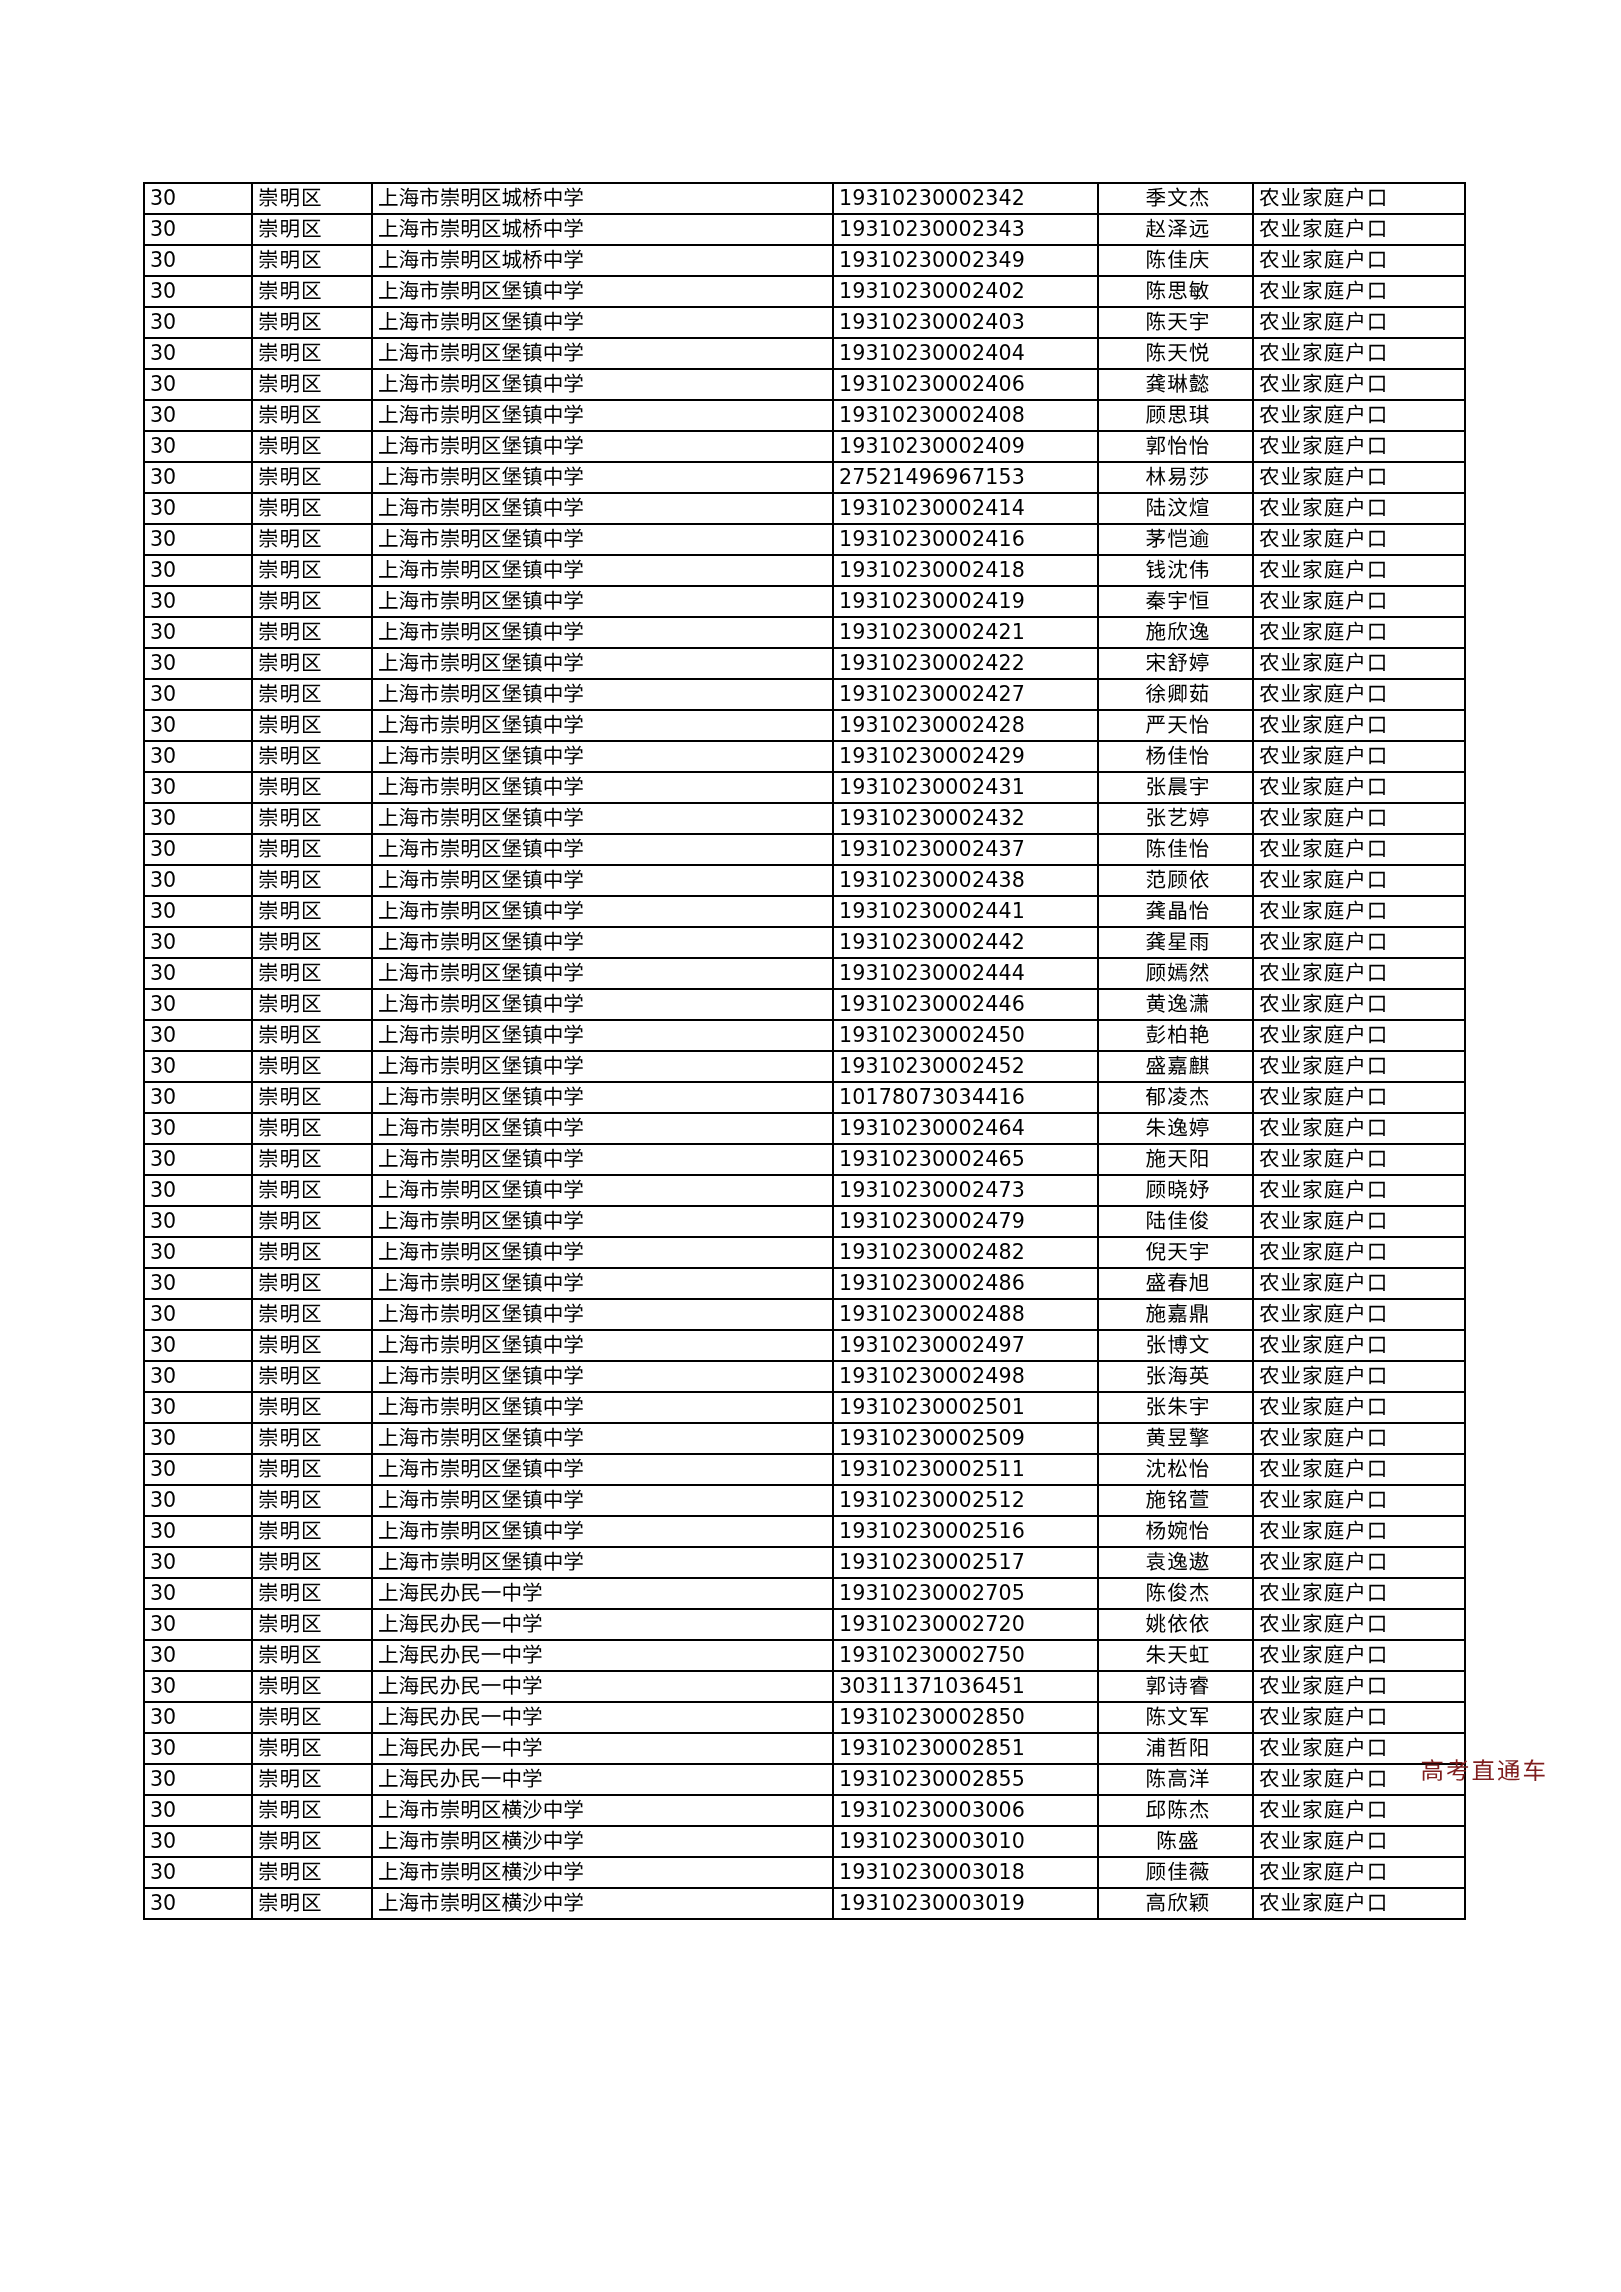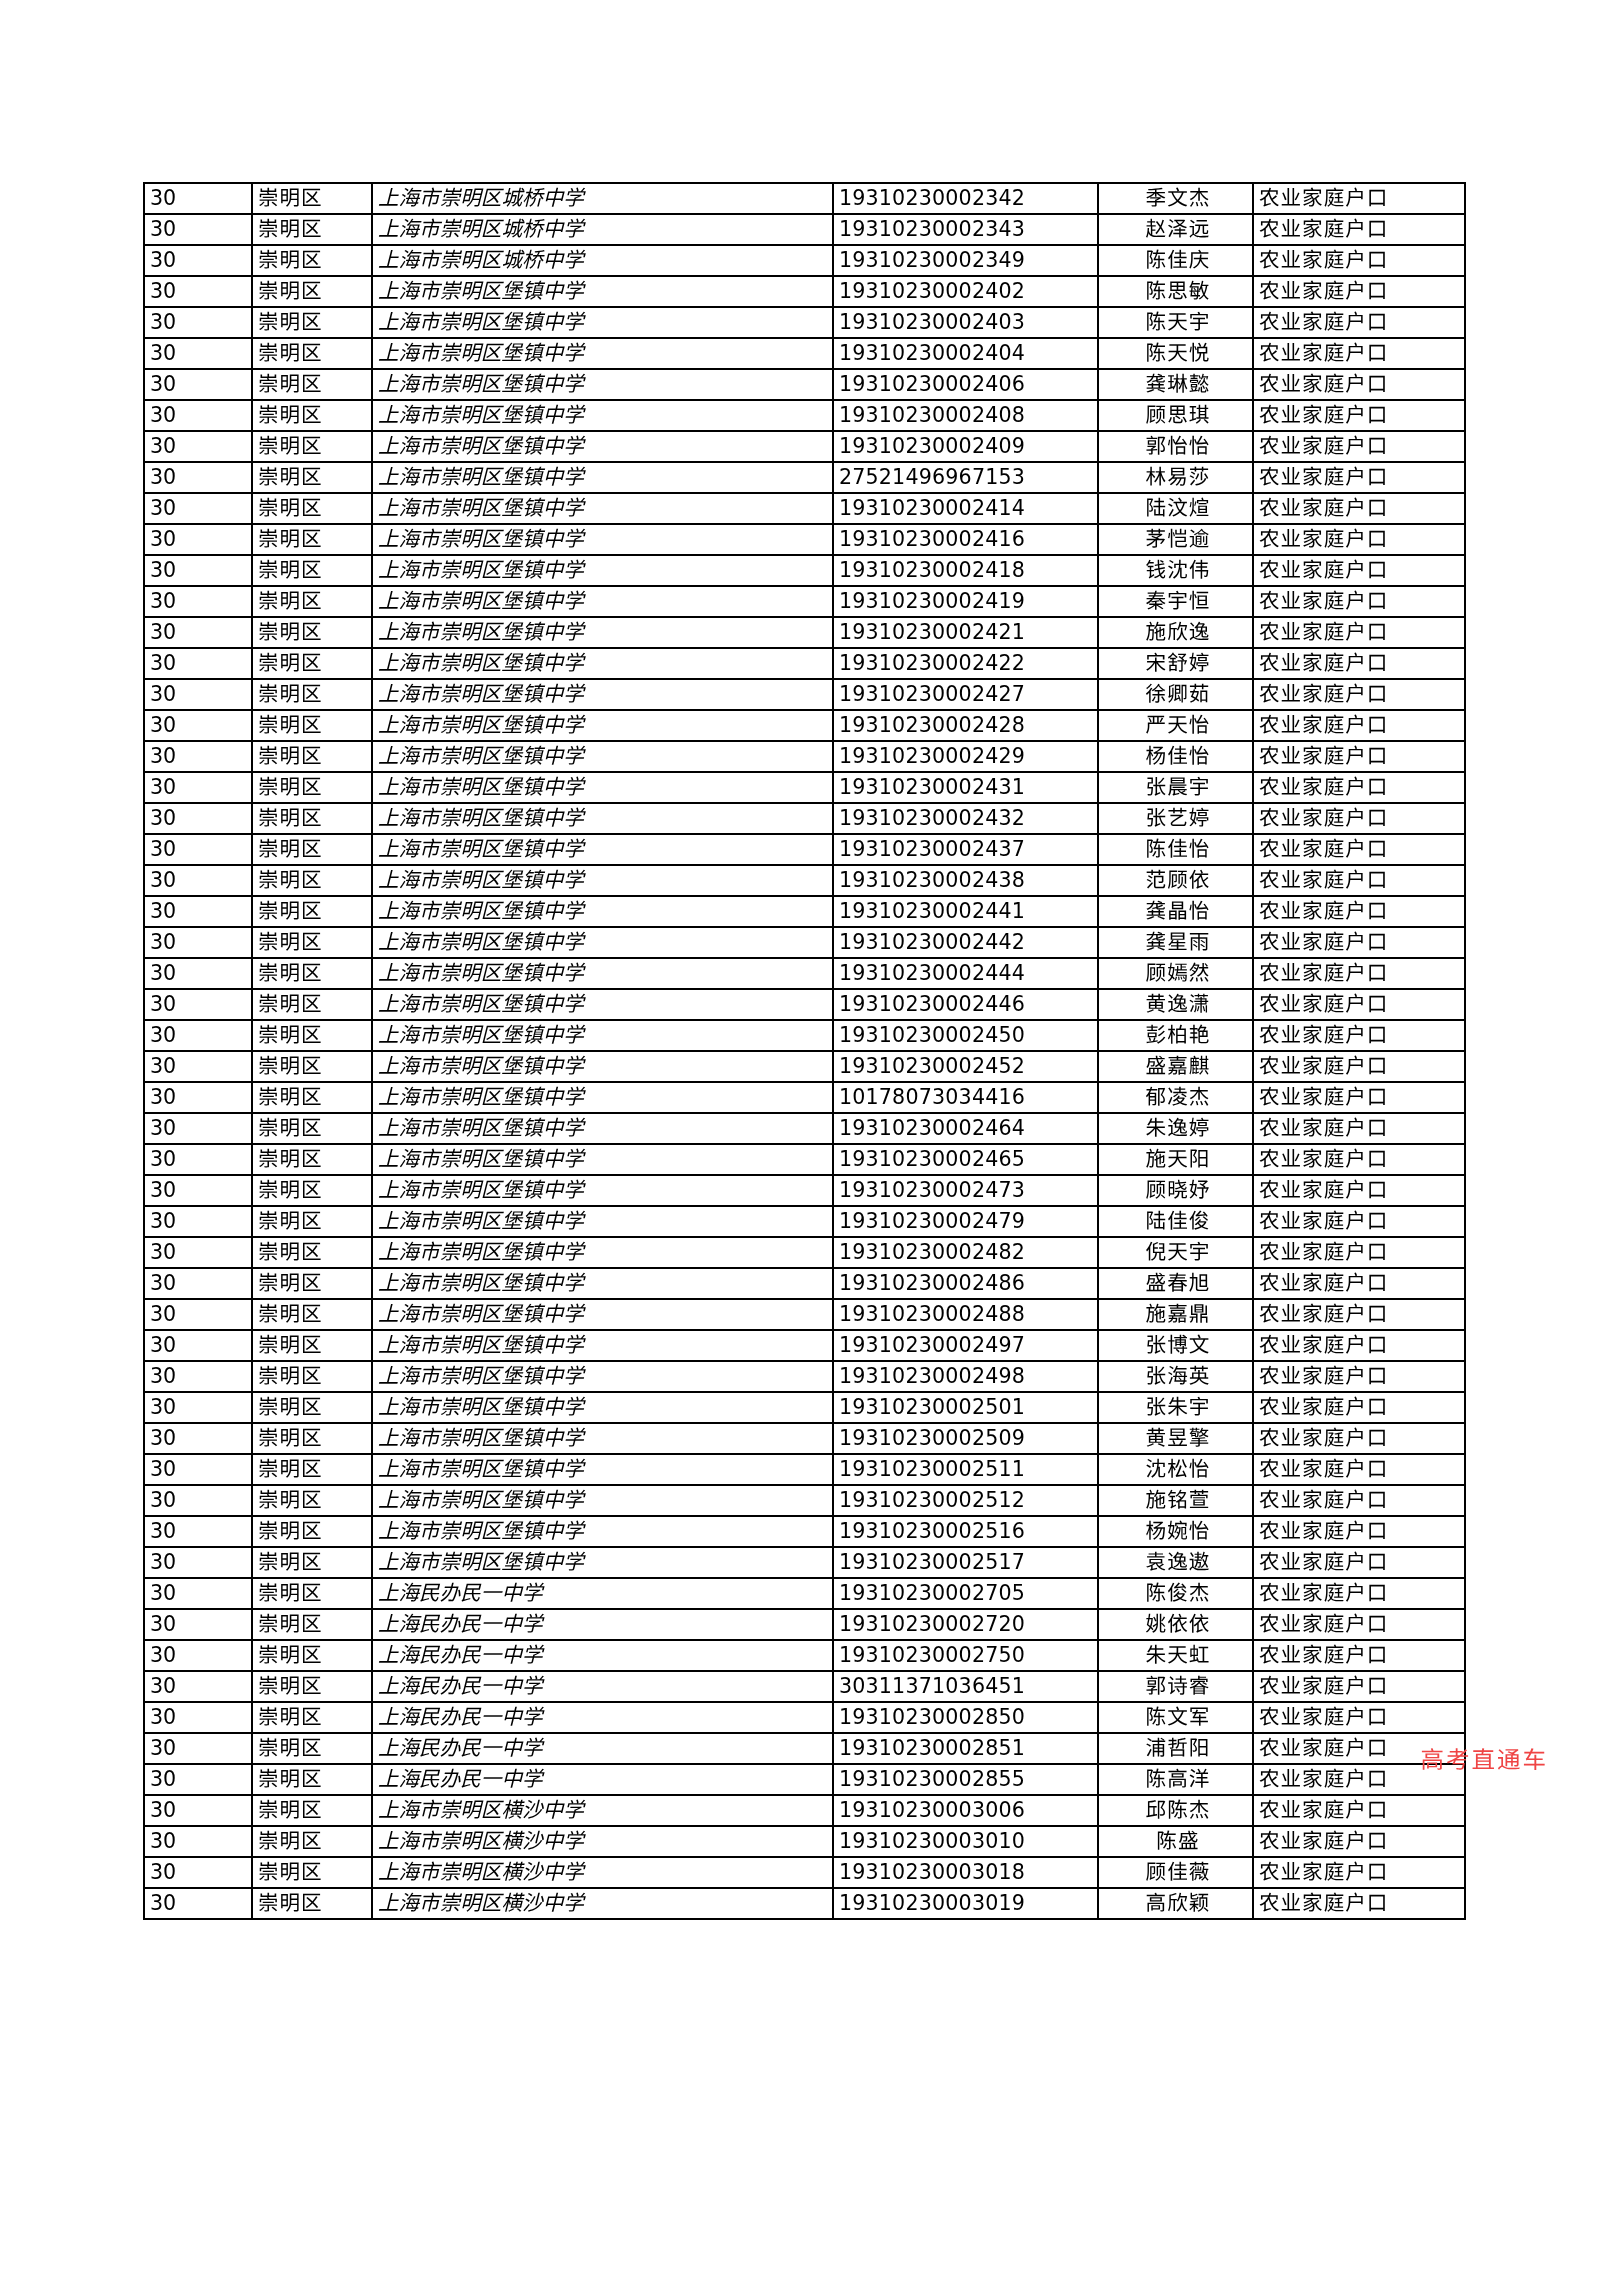--- a/index.html
+++ b/index.html
@@ -56,31 +56,31 @@
   
   col.c-seq    { width: 108px; }
   col.c-dist   { width: 120px; }
   col.c-school { width: 461px; }
   col.c-id     { width: 265px; }
   col.c-name   { width: 155px; }
   col.c-hukou  { width: 212px; }
 
   td.seq    { letter-spacing: 0px; }
   td.dist   { letter-spacing: 1px; margin-top: 9px; }
-  td.school { letter-spacing: 0px; font-style: italic; }
+  td.school { letter-spacing: 0px; }
   td.id     { letter-spacing: 0.2px; border-radius: 14px; }
   td.name   { letter-spacing: 1px; text-align: center; }
   td.hukou  { letter-spacing: 1px; }
 
   .watermark {
     position: absolute;
     right: 73px;
-    bottom: 40px;
+    bottom: 29px;
     font-size: 23.5px;
-    color: #ef4444;
+    color: #7f1d1d;
     letter-spacing: 2px;
     font-family: "DejaVu Sans", "Liberation Sans", sans-serif;
     white-space: nowrap;
   }
 </style>
 </head>
 <body>
 
 <div class="page">
 

